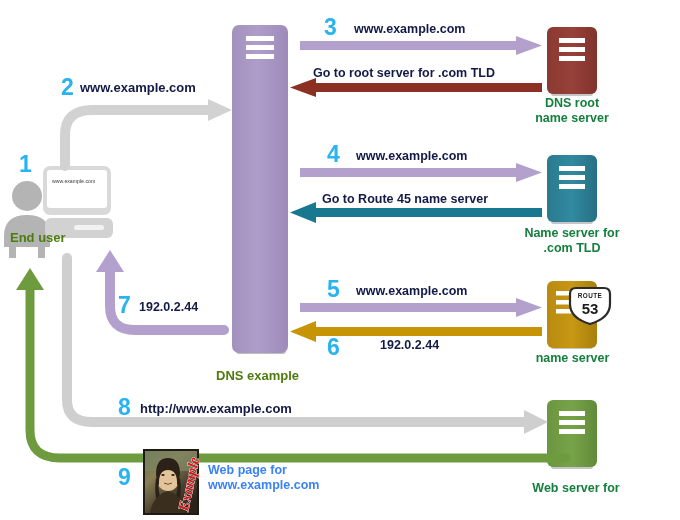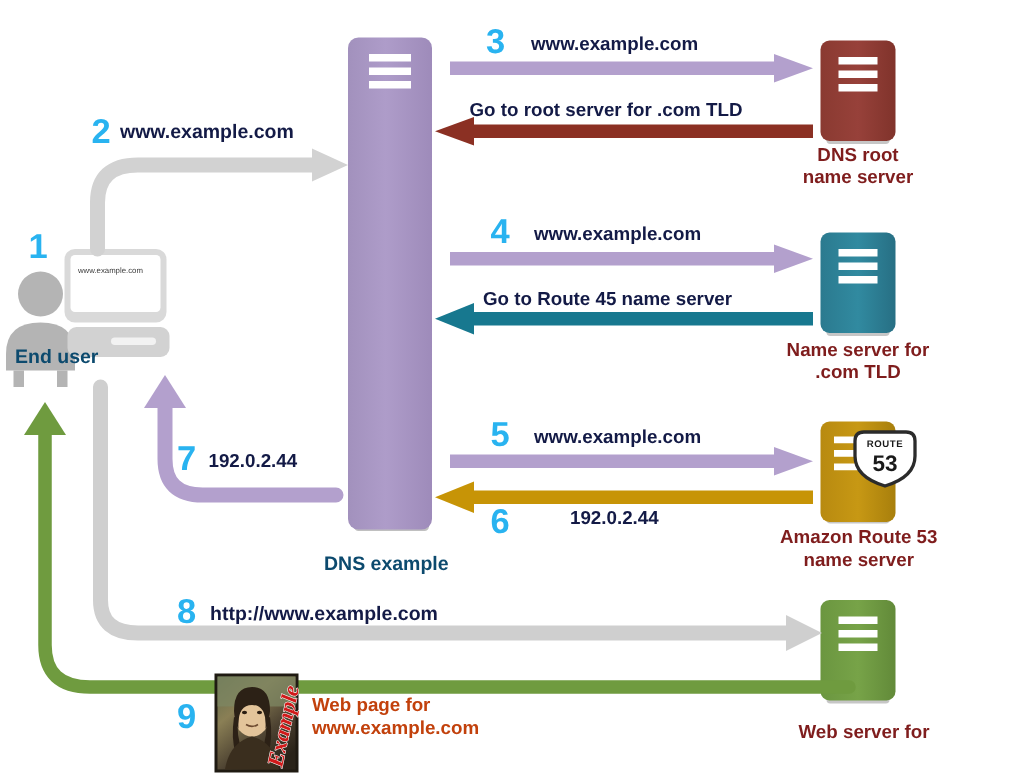--- a/index.html
+++ b/index.html
@@ -3,30 +3,30 @@
 <meta charset="utf-8">
 <style>
   html,body{margin:0;padding:0;background:#ffffff;}
   body{
     width:680px;height:520px;position:relative;overflow:hidden;
     font-family:"Liberation Sans", sans-serif;
   }
   #stage{position:absolute;left:0;top:0;width:680px;height:520px;}
   #art{position:absolute;left:0;top:0;width:680px;height:520px;}
 
-  .lbl{position:absolute;white-space:nowrap;color:#0c4a6e;font-weight:bold;}
+  .lbl{position:absolute;white-space:nowrap;color:#4d7c0f;font-weight:bold;}
   .num{position:absolute;color:#29b3f0;font-weight:bold;font-size:23px;
        line-height:1;letter-spacing:-0.5px;}
   .msg{position:absolute;white-space:nowrap;color:#131a46;font-weight:bold;font-size:12.5px;}
-  .cap{position:absolute;white-space:nowrap;color:#7f1d1d;font-weight:bold;
+  .cap{position:absolute;white-space:nowrap;color:#15803d;font-weight:bold;
        font-size:12.5px;text-align:center;line-height:15px;}
   .cap span{display:block;}
   .scr{position:absolute;color:#3a3a3a;font-size:5.2px;white-space:nowrap;
        filter:blur(0.25px);font-family:"Liberation Sans",sans-serif;}
-  .wp{position:absolute;white-space:nowrap;color:#c2410c;font-weight:bold;
+  .wp{position:absolute;white-space:nowrap;color:#3b82f6;font-weight:bold;
       font-size:12.5px;line-height:15px;}
   .wp span{display:block;}
 </style>
 </head>
 <body>
 
 <div id="stage">
 
   <svg id="art" viewBox="0 0 680 520" xmlns="http://www.w3.org/2000/svg">
     <defs>
@@ -224,21 +224,20 @@
     <span>DNS root</span>
     <span>name server</span>
   </div>
 
   <div class="cap" style="left:512px;top:226px;width:120px;">
     <span>Name server for</span>
     <span>.com TLD</span>
   </div>
 
   <div class="cap" style="left:505px;top:351px;width:135px;">
-    <span>Amazon Route 53</span>
     <span>name server</span>
   </div>
 
   <div class="cap" style="left:476px;top:481px;width:200px;">
     <span>Web server for</span>
   </div>
 
   <div class="wp" style="left:208px;top:463px;">
     <span>Web page for</span>
     <span>www.example.com</span>

